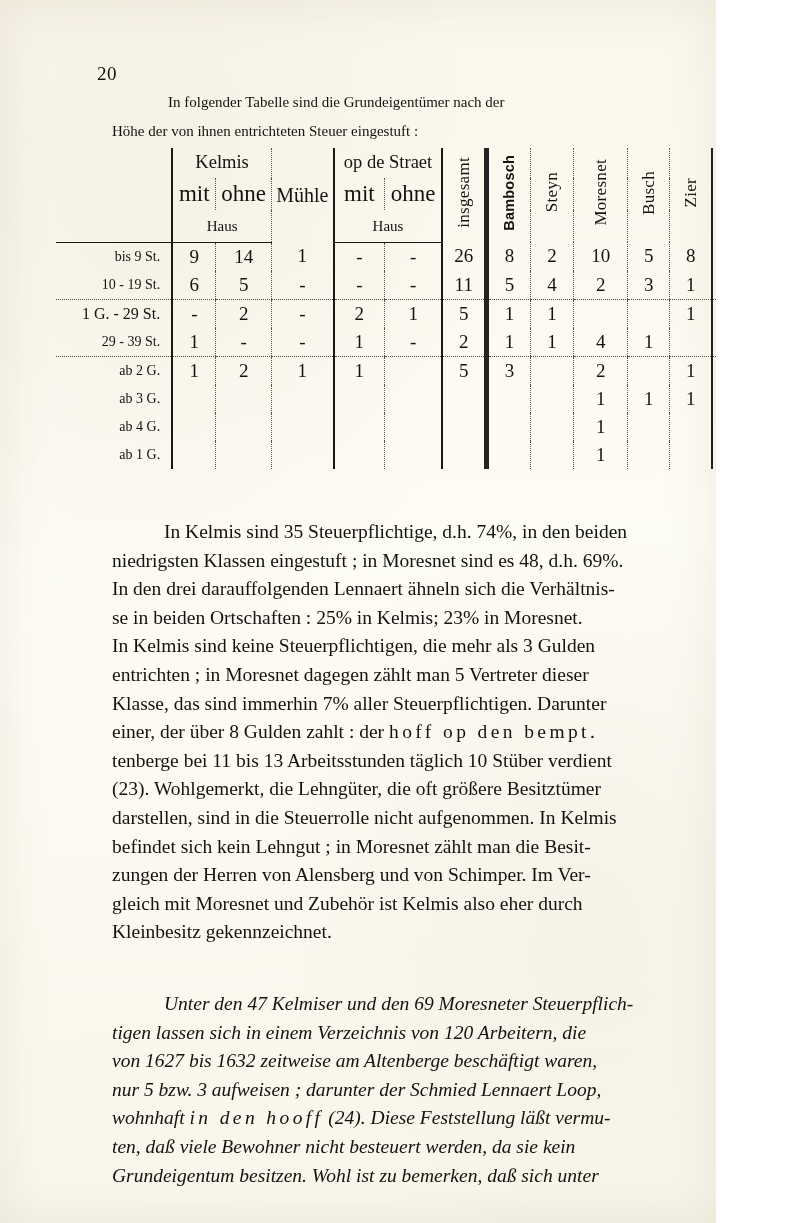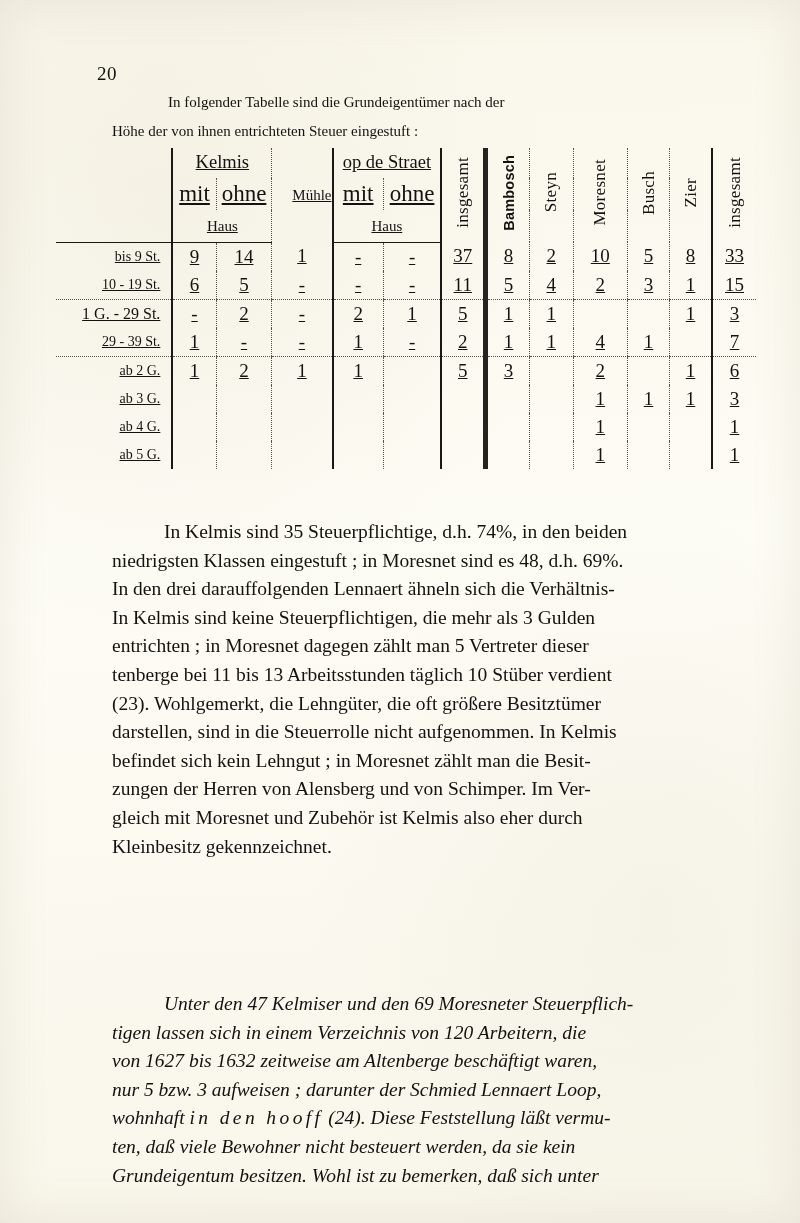--- a/index.html
+++ b/index.html
@@ -3,21 +3,21 @@
 <meta charset="utf-8">
 <title>Scanned book page 20</title>
 <style>
   html, body {
     margin: 0;
     padding: 0;
     background: #ffffff;
   }
   .page {
     position: relative;
-    width: 800px;
+    width: 716px;
     height: 1223px;
     background: #fdfcf4;
     overflow: hidden;
     font-family: "Liberation Serif", "DejaVu Serif", serif;
     color: #141210;
   }
   
   .paper-tint {
     position: absolute;
     inset: 0;
@@ -58,21 +58,20 @@
   .tbl-wrap {
     position: absolute;
     left: 56px;
     top: 148px;
     width: 700px;
   }
   table.grid {
     border-collapse: collapse;
     width: 700px;
     font-size: 19px;
-    text-decoration: underline;
   }
   table.grid td, table.grid th {
     padding: 0;
     font-weight: normal;
     vertical-align: middle;
     background: transparent;
   }
 
   
   .rl {
@@ -125,22 +124,22 @@
     vertical-align: middle;
   }
   .haus-lbl {
     text-align: center;
     font-size: 15px;
     height: 25px;
     vertical-align: top;
     padding-top: 1px !important;
   }
   .midword {
-    text-align: right;
-    font-size: 15px;
+    text-align: center;
+    font-size: 20px;
     vertical-align: middle;
   }
   .vert {
     text-align: center;
     vertical-align: middle;
   }
   .vert span {
     display: inline-block;
     writing-mode: vertical-rl;
     transform: rotate(180deg);
@@ -234,21 +233,21 @@
 
       <tbody>
 
         <tr>
           <td class="rl">bis 9 St.</td>
           <td class="dc w-mit vl-solid">9</td>
           <td class="dc w-ohne vl-dot">14</td>
           <td class="dc w-muehle vl-dot">1</td>
           <td class="dc w-sm2 vl-solid">-</td>
           <td class="dc w-so2 vl-dot">-</td>
-          <td class="dc w-ins vl-solid">37</td>
+          <td class="dc w-ins vl-solid">26</td>
           <td class="dc w-bam vl-thick">8</td>
           <td class="dc w-ste vl-dot">2</td>
           <td class="dc w-mor vl-dot">10</td>
           <td class="dc w-bus vl-dot">5</td>
           <td class="dc w-zie vl-dot">8</td>
           <td class="dc w-ins2 vl-solid">33</td>
         </tr>
 
         <tr class="hr-dot-bottom">
           <td class="rl">10 - 19 St.</td>
@@ -340,21 +339,21 @@
           <td class="dc w-ins vl-solid"></td>
           <td class="dc w-bam vl-thick"></td>
           <td class="dc w-ste vl-dot"></td>
           <td class="dc w-mor vl-dot">1</td>
           <td class="dc w-bus vl-dot"></td>
           <td class="dc w-zie vl-dot"></td>
           <td class="dc w-ins2 vl-solid">1</td>
         </tr>
 
         <tr>
-          <td class="rl">ab 5 G.</td>
+          <td class="rl">ab 1 G.</td>
           <td class="dc w-mit vl-solid"></td>
           <td class="dc w-ohne vl-dot"></td>
           <td class="dc w-muehle vl-dot"></td>
           <td class="dc w-sm2 vl-solid"></td>
           <td class="dc w-so2 vl-dot"></td>
           <td class="dc w-ins vl-solid"></td>
           <td class="dc w-bam vl-thick"></td>
           <td class="dc w-ste vl-dot"></td>
           <td class="dc w-mor vl-dot">1</td>
           <td class="dc w-bus vl-dot"></td>
@@ -362,22 +361,25 @@
           <td class="dc w-ins2 vl-solid">1</td>
         </tr>
       </tbody>
     </table>
   </div>
 
   <div class="body-block" id="para1">
     <span class="ln indent">In Kelmis sind 35 Steuerpflichtige, d.h. 74%, in den beiden</span>
     <span class="ln">niedrigsten Klassen eingestuft ; in Moresnet sind es 48, d.h. 69%.</span>
     <span class="ln">In den drei darauffolgenden Lennaert ähneln sich die Verhältnis-</span>
+    <span class="ln">se in beiden Ortschaften : 25% in Kelmis; 23% in Moresnet.</span>
     <span class="ln">In Kelmis sind keine Steuerpflichtigen, die mehr als 3 Gulden</span>
     <span class="ln">entrichten ; in Moresnet dagegen zählt man 5 Vertreter dieser</span>
+    <span class="ln">Klasse, das sind immerhin 7% aller Steuerpflichtigen. Darunter</span>
+    <span class="ln"><span>einer, der über 8 Gulden zahlt : der </span><span class="spaced">hoff op den bempt.</span></span>
     <span class="ln">tenberge bei 11 bis 13 Arbeitsstunden täglich 10 Stüber verdient</span>
     <span class="ln">(23). Wohlgemerkt, die Lehngüter, die oft größere Besitztümer</span>
     <span class="ln">darstellen, sind in die Steuerrolle nicht aufgenommen. In Kelmis</span>
     <span class="ln">befindet sich kein Lehngut ; in Moresnet zählt man die Besit-</span>
     <span class="ln">zungen der Herren von Alensberg und von Schimper. Im Ver-</span>
     <span class="ln">gleich mit Moresnet und Zubehör ist Kelmis also eher durch</span>
     <span class="ln">Kleinbesitz gekennzeichnet.</span>
   </div>
 
   <div class="body-block" id="para2">

